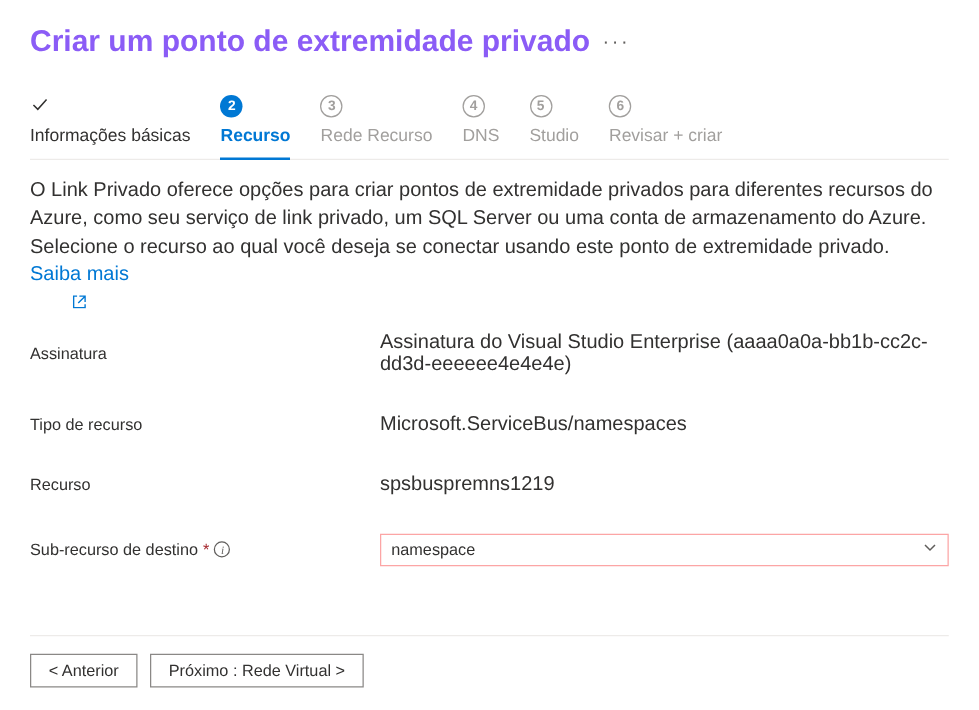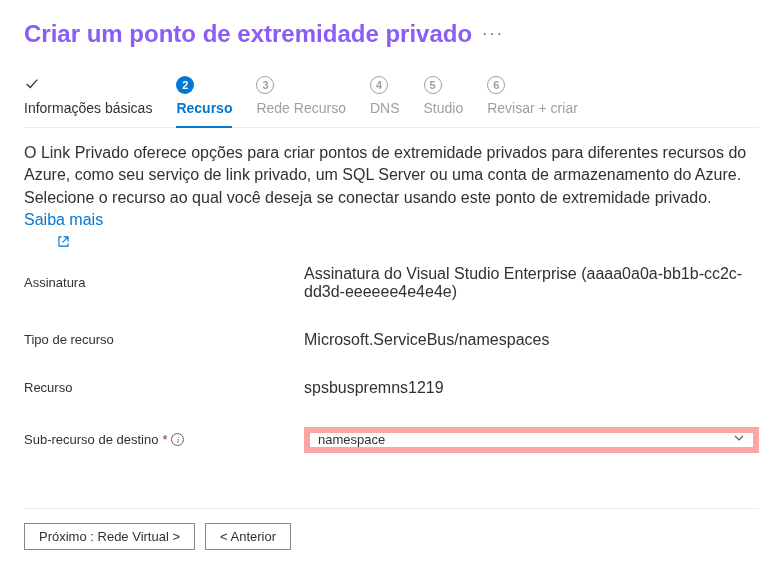--- a/index.html
+++ b/index.html
@@ -56,21 +56,21 @@
   .field-row.tight { margin-bottom: 14px; }
   .field-label { width: 280px; color: #323130; font-size: 13px; display: flex; align-items: center; gap: 4px; }
   .field-value { flex: 1; color: #323130; font-size: 16px; }
   .required { color: #a4262c; }
   .info-icon {
     width: 13px; height: 13px; border: 1px solid #605e5c; border-radius: 50%;
     display: inline-flex; align-items: center; justify-content: center;
     font-size: 9px; color: #605e5c; font-style: italic; font-family: serif;
   }
   .select-wrap {
-    flex: 1; border: 6px solid #fca5a5; height: 26px;
+    flex: 1; border: 1px solid #fca5a5; height: 26px;
     display: flex; align-items: center; padding: 0 8px;
     justify-content: space-between; cursor: pointer; background: #fff;
   }
   .select-wrap .chev svg { width: 12px; height: 12px; }
 
   .footer {
     position: absolute; left: 24px; right: 24px; bottom: 18px;
     border-top: 1px solid #edebe9; padding-top: 14px;
     display: flex; gap: 10px;
   }
@@ -154,15 +154,15 @@
     <span>namespace</span>
     <span class="chev">
       <svg viewBox="0 0 12 12">
           <path d="M2 4 L6 8 L10 4" stroke="#605e5c" stroke-width="1.2" fill="none"></path>
         </svg>
     </span>
   </div>
 </div>
 
 <div class="footer">
+  <button class="btn">&lt; Anterior</button>
   <button class="btn">Próximo : Rede Virtual &gt;</button>
-  <button class="btn">&lt; Anterior</button>
 </div>
 
 </body></html>

